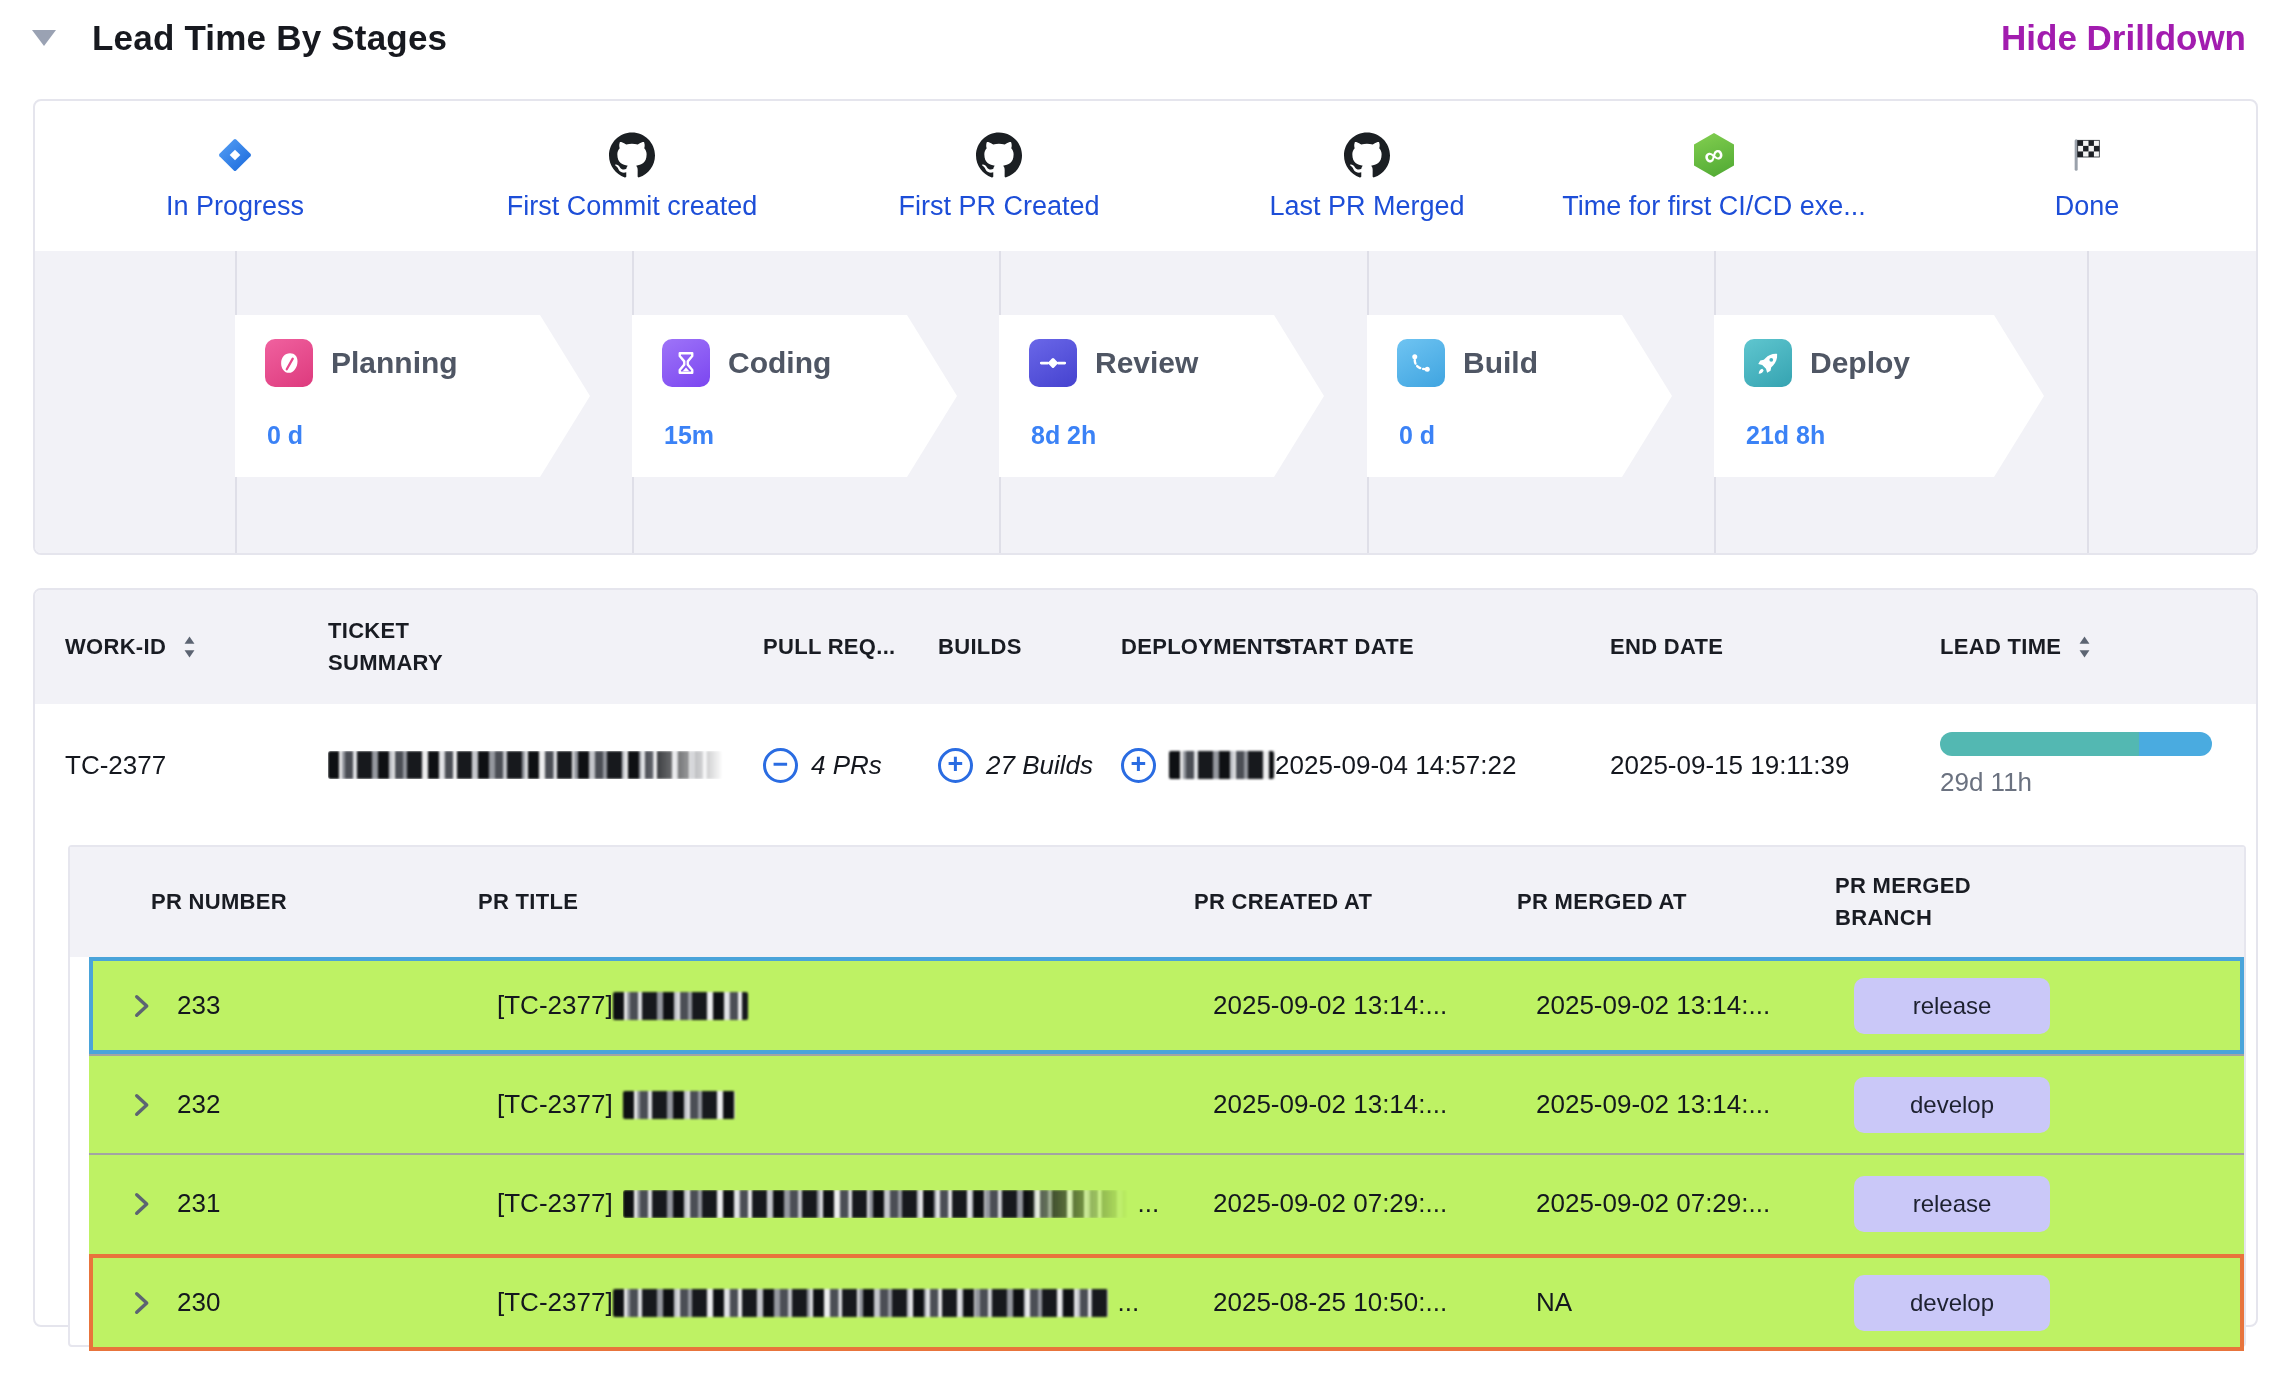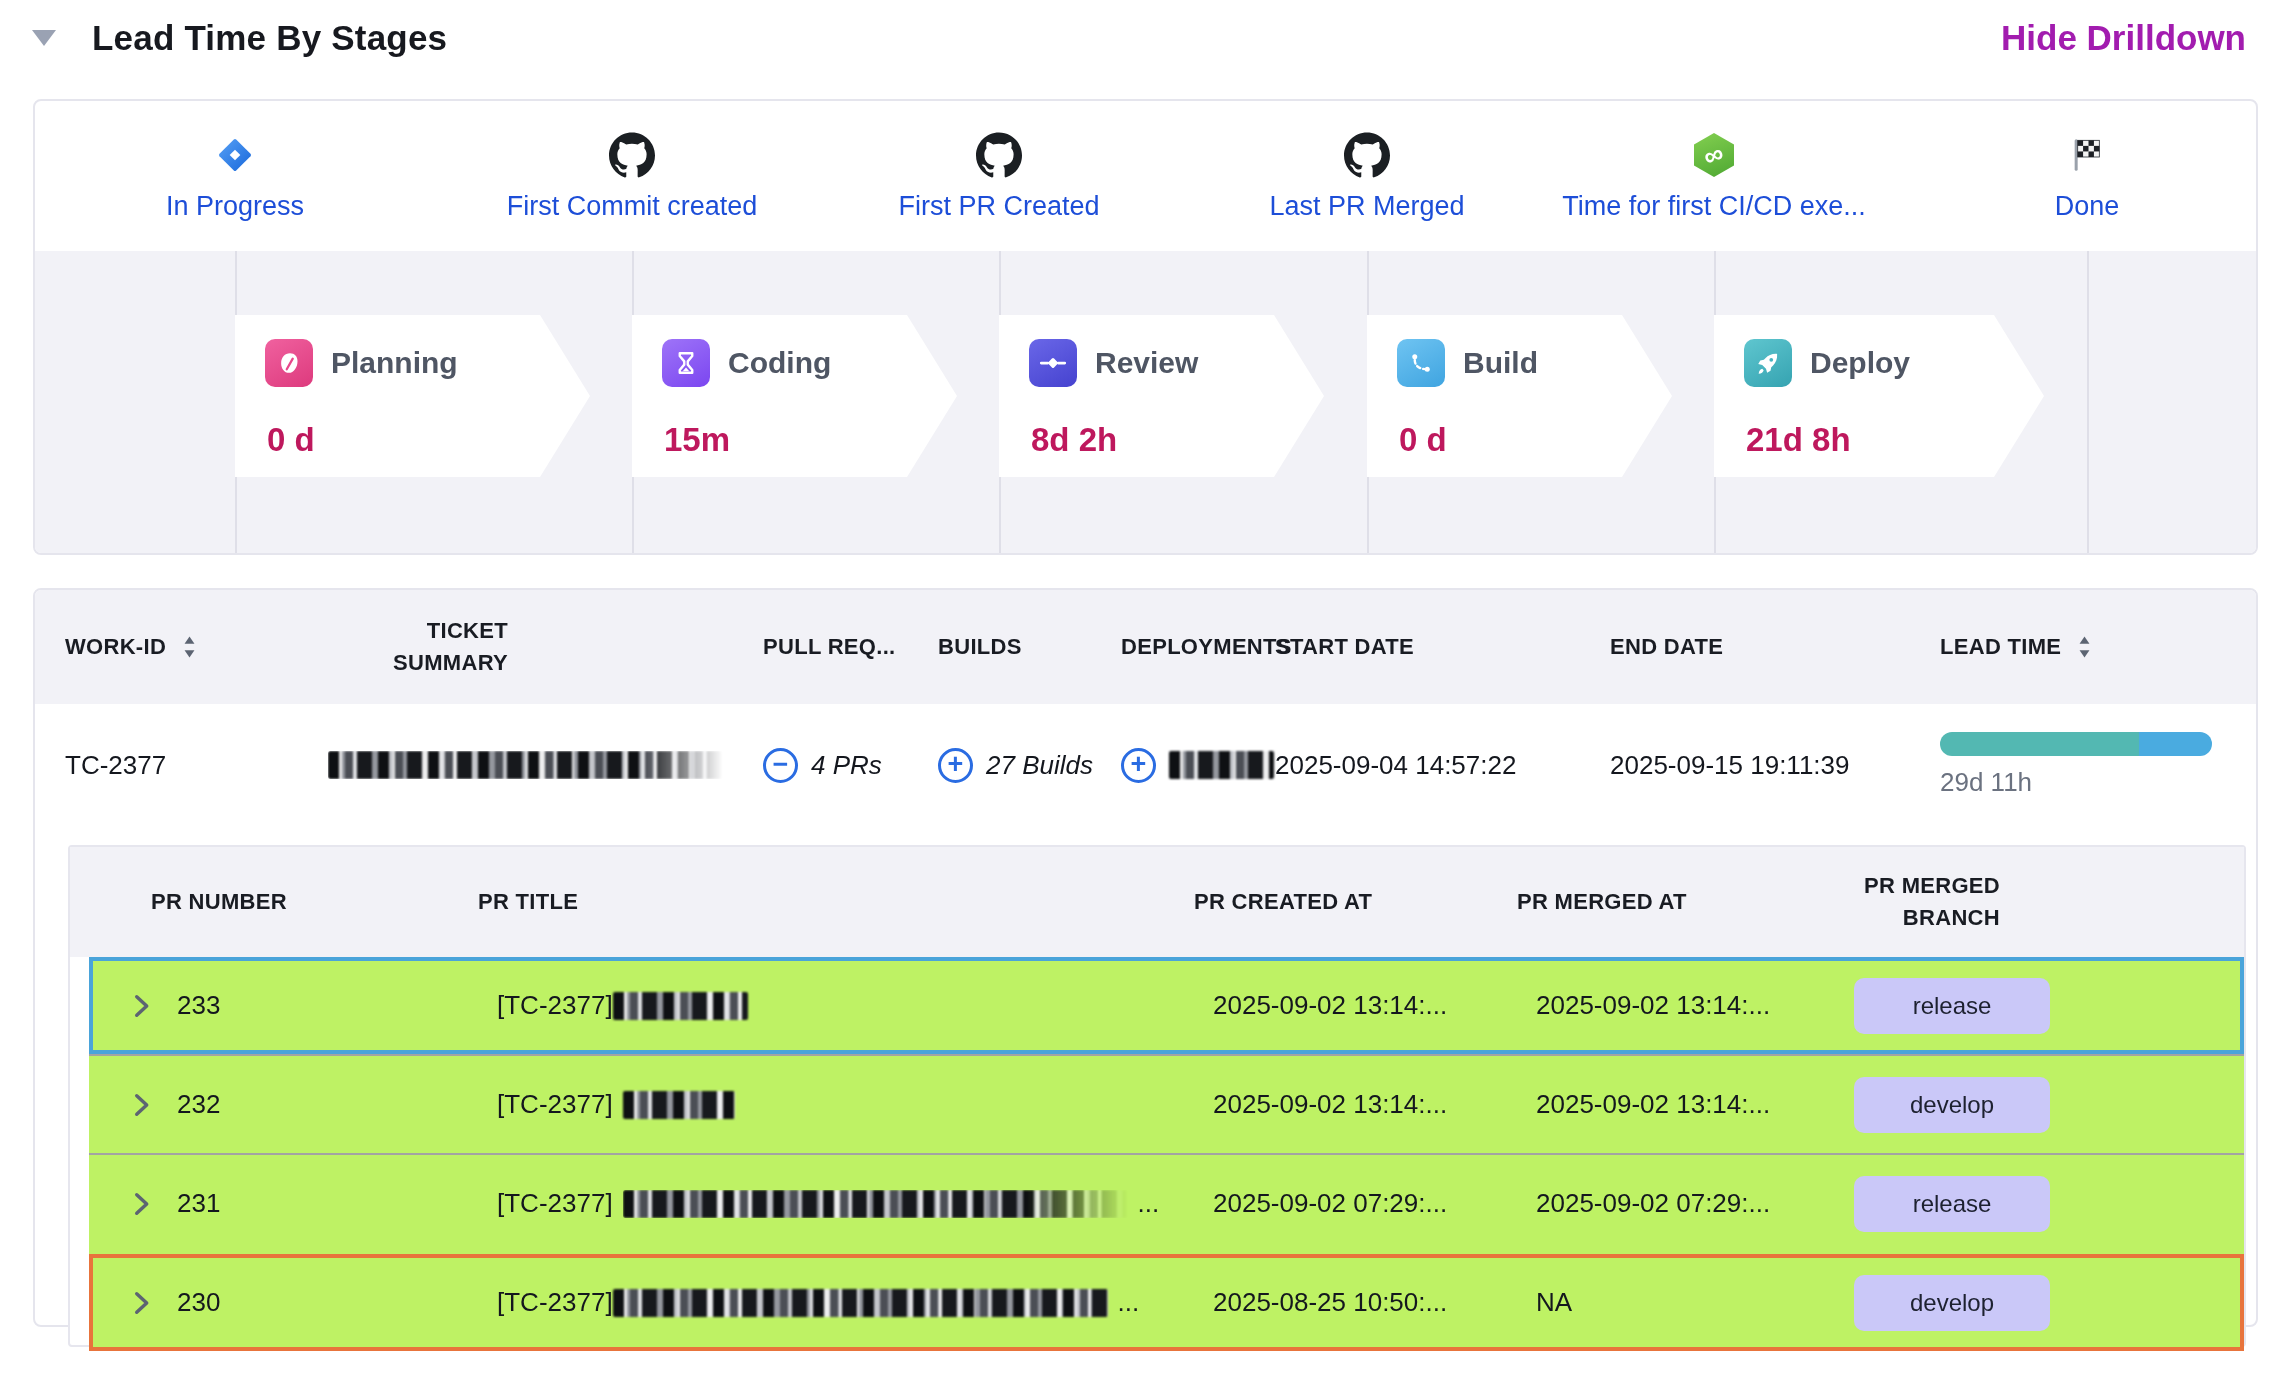--- a/index.html
+++ b/index.html
@@ -28,25 +28,25 @@
         display:flex;align-items:center;justify-content:center;color:#fff;font-size:27px;font-weight:700;}
   .cicd span{display:inline-block;transform:rotate(-20deg);}
 
   #strip{position:absolute;left:0;top:150px;right:0;bottom:0;background:#f2f2f7;border-radius:0 0 6px 6px;}
   .vline{position:absolute;top:0;bottom:0;width:2px;background:#dfdfe8;}
   .card{position:absolute;top:64px;height:162px;background:#fff;
         clip-path:polygon(0 0,calc(100% - 50px) 0,100% 50%,calc(100% - 50px) 100%,0 100%);}
   .card-head{position:absolute;left:30px;top:24px;display:flex;align-items:center;gap:18px;}
   .s-icon{width:48px;height:48px;border-radius:10px;display:flex;align-items:center;justify-content:center;flex:0 0 48px;}
   .s-name{font-size:30px;font-weight:700;color:#4f5664;}
-  .s-dur{position:absolute;left:32px;top:106px;font-size:33px;font-weight:700;color:#be185d;}
+  .s-dur{position:absolute;left:32px;top:106px;font-size:25px;font-weight:700;color:#3b82f6;}
 
   
   #wtable{position:absolute;left:33px;top:588px;width:2225px;height:739px;
-          border:2px solid #e5e5ed;border-radius:8px;background:#fff;box-sizing:border-box;text-align:right;}
+          border:2px solid #e5e5ed;border-radius:8px;background:#fff;box-sizing:border-box;}
   #whead{position:absolute;left:0;top:0;right:0;height:114px;background:#f2f2f7;border-radius:6px 6px 0 0;}
   .th{position:absolute;top:0;height:100%;display:flex;align-items:center;
       font-size:22px;font-weight:700;color:#191c23;letter-spacing:.3px;}
   .th.wrap{line-height:1.45;}
   .sort{margin-left:16px;display:flex;align-items:center;cursor:pointer;}
 
   #wrow{position:absolute;left:0;top:114px;right:0;height:122px;}
   .td{position:absolute;top:0;height:100%;display:flex;align-items:center;font-size:26px;color:#14171e;}
   .circ{width:35px;height:35px;border:3px solid #2a6ce2;border-radius:50%;box-sizing:border-box;
         display:flex;align-items:center;justify-content:center;color:#2a6ce2;

